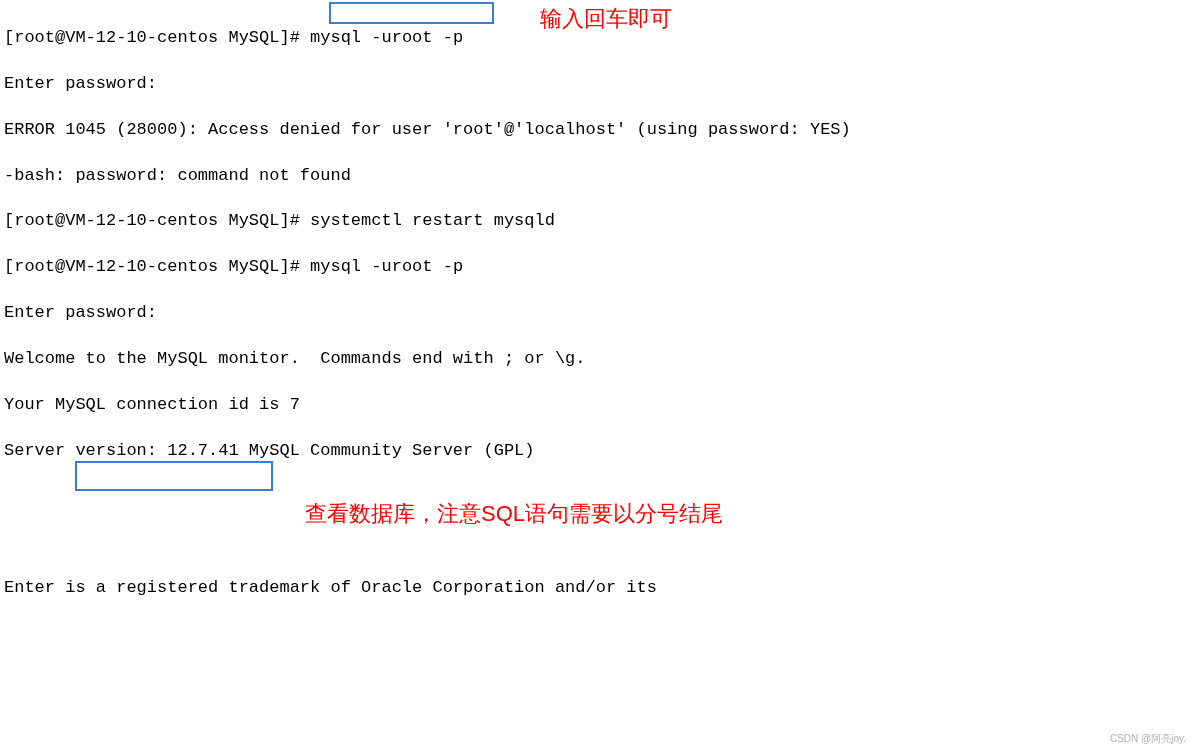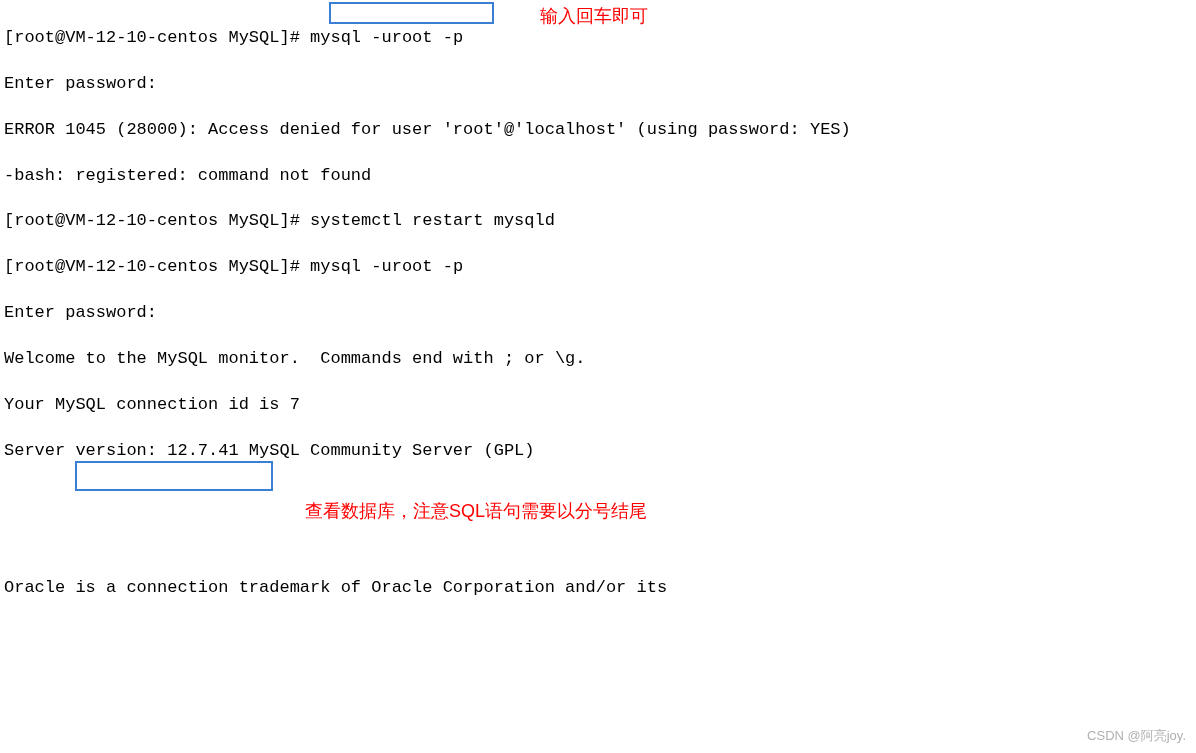--- a/index.html
+++ b/index.html
@@ -30,49 +30,49 @@
     .box1 {
       position: absolute;
       border: 2px solid #3a7fd4;
       background: transparent;
       pointer-events: none;
     }
     .annotation {
       position: absolute;
       color: #ff0000;
       font-family: "Microsoft YaHei", "SimHei", sans-serif;
-      font-size: 18px;
+      font-size: 22px;
       white-space: nowrap;
     }
     .watermark {
       position: absolute;
       right: 10px;
       bottom: 8px;
       color: #b0b0b0;
       font-family: Arial, sans-serif;
-      font-size: 13px;
+      font-size: 10px;
     }
   </style>
 </head>
 <body>
 
 <div class="terminal">
 <span class="line"><span>[root@VM-12-10-centos MySQL]# </span><span>mysql -uroot -p</span></span>
 <span class="line">Enter password:</span>
 <span class="line">ERROR 1045 (28000): Access denied for user 'root'@'localhost' (using password: YES)</span>
-<span class="line">-bash: registered: command not found</span>
+<span class="line">-bash: password: command not found</span>
 <span class="line"><span>[root@VM-12-10-centos MySQL]# </span><span>systemctl restart mysqld</span></span>
 <span class="line"><span>[root@VM-12-10-centos MySQL]# </span><span>mysql -uroot -p</span></span>
 <span class="line">Enter password:</span>
 <span class="line">Welcome to the MySQL monitor.  Commands end with ; or \g.</span>
 <span class="line">Your MySQL connection id is 7</span>
 <span class="line">Server version: 12.7.41 MySQL Community Server (GPL)</span>
 <span class="line"></span>
 <span class="line"></span>
-<span class="line">Oracle is a connection trademark of Oracle Corporation and/or its</span>
+<span class="line">Enter is a registered trademark of Oracle Corporation and/or its</span>
 
 
 
 
 
 
 
 
 
 

